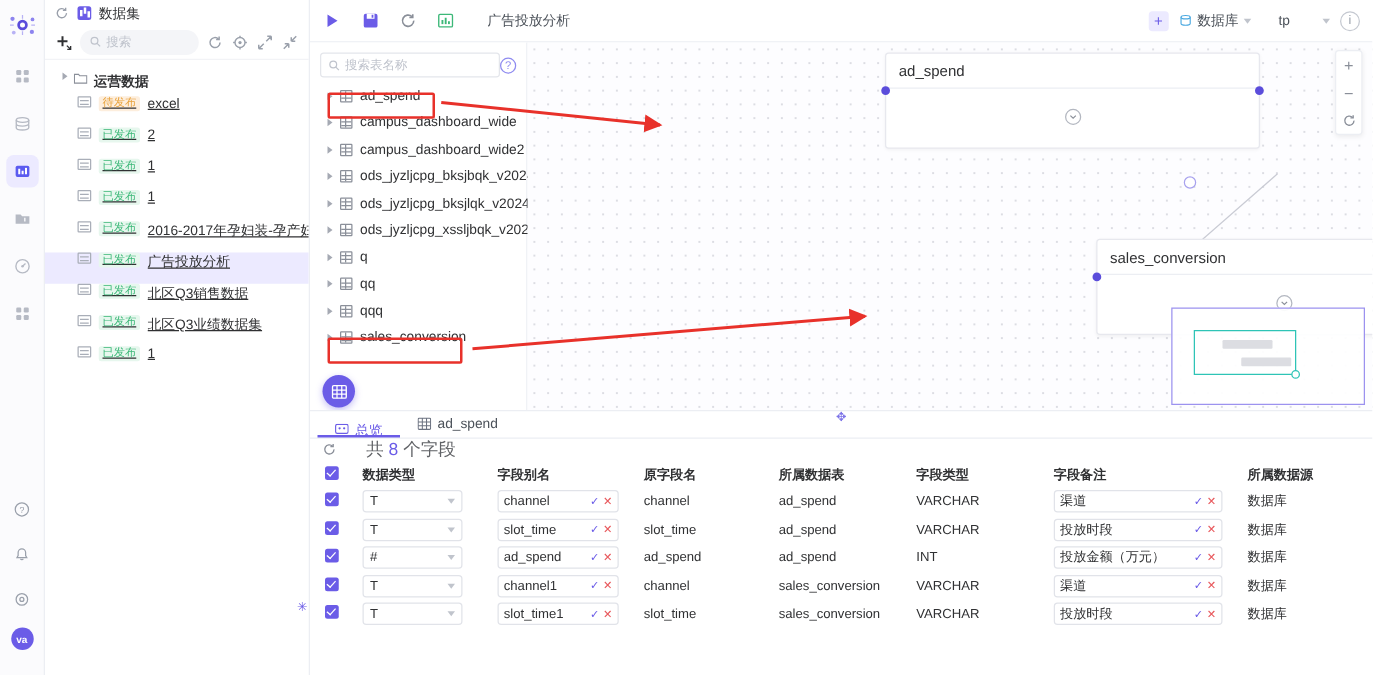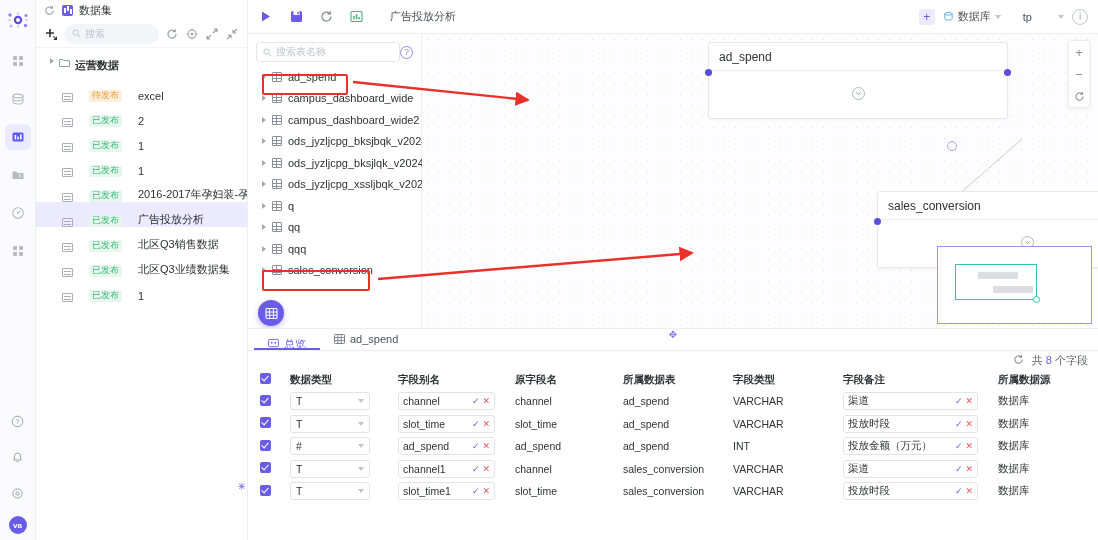--- a/index.html
+++ b/index.html
@@ -21,21 +21,21 @@
   .rail-logo { width: 28px; height: 28px; margin-bottom: 8px;
     display: flex; align-items: center; justify-content: center; }
   .rail-icon {
     width: 26px; height: 26px; margin: 6px 0; border-radius: 6px;
     display: flex; align-items: center; justify-content: center;
     color: #b6bac4; cursor: pointer;
   }
   .rail-icon.active { background: #eceaff; color: #5b5bf0; }
   .rail-spacer { flex: 1; }
   .rail-bottom { display: flex; flex-direction: column; align-items: center;
-    padding-bottom: 6px; }
+    padding-bottom: 20px; }
   .rail-bottom .rail-icon { margin: 5px 0; color: #9aa0ab; }
   .avatar {
     width: 18px; height: 18px; border-radius: 50%; background: #6b5ce7;
     color: #fff; font-size: 8px; display: flex; align-items: center;
     justify-content: center; margin-top: 5px; font-weight: bold;
   }
   .dots4 { display: grid; grid-template-columns: 4px 4px; grid-gap: 2px; }
   .dots4 i { width: 4px; height: 4px; background: currentColor; border-radius: 1px; display:block;}
 
   
@@ -53,22 +53,22 @@
   .search-box { flex: 1; height: 20px; background: #f4f5f8; border-radius: 10px;
     display: flex; align-items: center; gap: 4px; padding: 0 8px;
     color: #bfc3cc; font-size: 10px; }
   .tb-ic { width: 14px; height: 14px; color: #9aa0ab; cursor: pointer;
     display: flex; align-items: center; justify-content: center; }
   .tree-body { flex: 1; overflow: hidden; padding-top: 6px; position: relative; }
   .tree-root { display: flex; gap: 5px; padding: 4px 0 4px 14px;
     font-size: 11px; color: #303133; cursor: pointer; font-weight: bold; }
   .tri { width: 0; height: 0; border-left: 4px solid #a5a9b3;
     border-top: 3px solid transparent; border-bottom: 3px solid transparent; }
-  .ds-row { display: flex; align-items: flex-end; gap: 16px; height: 25px;
-    padding-left: 26px; cursor: pointer; font-size: 11px; }
+  .ds-row { display: flex; align-items: flex-start; gap: 6px; height: 25px;
+    padding-left: 26px; cursor: pointer; font-size: 11px; text-decoration: underline; }
   .ds-row.sel { background: #eceaff; }
   .ds-ic { width: 11px; height: 9px; border: 1px solid #a9aeb8; border-radius: 1px;
     flex: none; position: relative; }
   .ds-ic::after { content:''; position:absolute; left:1px; top:2px; width:7px;
     height:1px; background:#a9aeb8; box-shadow: 0 3px 0 #a9aeb8; }
   .badge { font-size: 9px; border-radius: 2px; padding: 1px 3px; flex: none;
     line-height: 1.1; }
   .badge.pub { background: #e7f7ee; color: #3cb878; }
   .badge.pend { background: #fdeedd; color: #e8a33d; }
   .ds-name { color: #303133; white-space: nowrap; overflow: hidden;
@@ -160,22 +160,22 @@
   .tabs { height: 22px; display: flex; align-items: stretch; gap: 0;
     border-bottom: 1px solid #eceef3; padding-left: 6px; }
   .tab { display: flex; align-items: center; gap: 5px; padding: 0 14px;
     font-size: 11px; color: #4b5159; cursor: pointer; border-bottom: 2px solid transparent; }
   .tab.active { color: #6b5ce7; border-bottom-color: #6b5ce7; margin-top: 11px; }
   .subtabs { height: 24px; display: flex; align-items: center; gap: 10px;
     padding: 0 8px; }
   .chip { font-size: 10.5px; padding: 2px 8px; border-radius: 3px; cursor: pointer;
     color: #4b5159; }
   .chip.on { background: #6b5ce7; color: #fff; }
-  .count-bar { height: 18px; display: flex; align-items: center; gap: 8px;
-    padding: 0 10px; font-size: 11px; color: #606266; justify-content: flex-end; }
+  .count-bar { height: 18px; display: flex; align-items: center; gap: 24px;
+    padding: 0 10px; font-size: 14px; color: #606266; }
   .count-bar .num { color: #6b5ce7; }
   .grid-tbl { flex: 1; overflow: hidden; }
   .gt-row { display: flex; align-items: center; height: 22.5px; font-size: 10.5px; }
   .gt-head { height: 21px; color: #303133; font-weight: bold; }
   .gt-row > div { padding-left: 8px; flex: none; }
   .c-chk { width: 34px; padding-left: 12px !important; }
   .c-dt  { width: 108px; }
   .c-al  { width: 117px; }
   .c-or  { width: 108px; }
   .c-tb  { width: 110px; }

